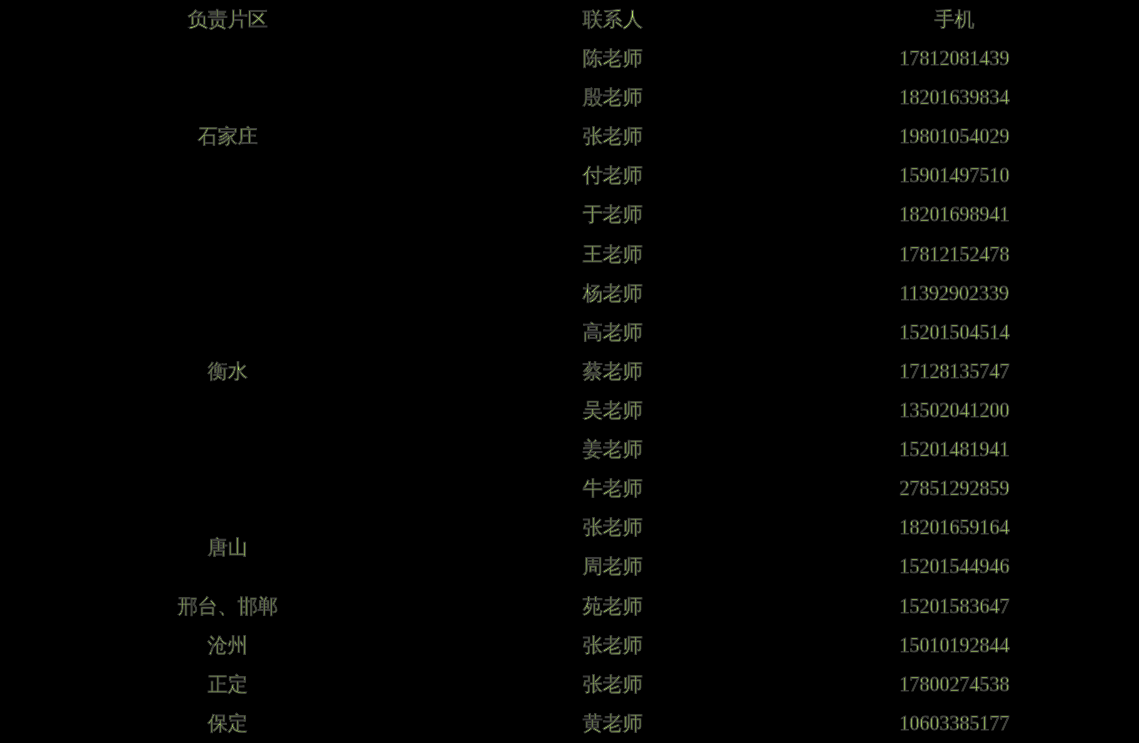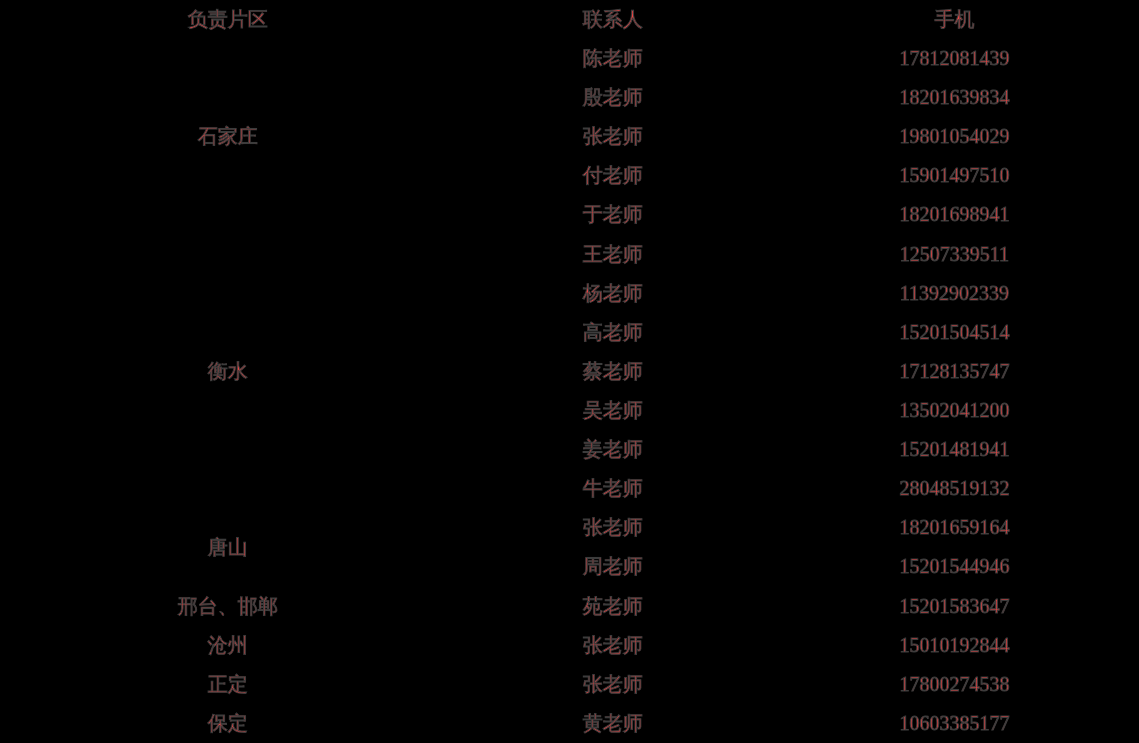--- a/index.html
+++ b/index.html
@@ -42,21 +42,21 @@
     height: 39px;
   }
   col.col-region { width: 40%; }
   col.col-contact { width: 27.6%; }
   col.col-phone { width: 32.4%; }
 </style>
 </head>
 <body style="background: rgb(0, 0, 0);">
 
 <div class="screen">
-  <table class="contact-table" style="color: #ef4444; -webkit-text-stroke: 1px rgb(60, 60, 60);">
+  <table class="contact-table" style="color: #bef264; -webkit-text-stroke: 1px rgb(60, 60, 60);">
     <colgroup>
       <col class="col-region">
       <col class="col-contact">
       <col class="col-phone">
     </colgroup>
     <thead>
       <tr>
         <th>负责片区</th>
         <th>联系人</th>
         <th>手机</th>
@@ -80,21 +80,21 @@
           <td>付老师</td>
           <td>15901497510</td>
         </tr>
         <tr>
           <td>于老师</td>
           <td>18201698941</td>
         </tr>
         <tr>
           <td rowspan="7">衡水</td>
           <td>王老师</td>
-          <td>12507339511</td>
+          <td>17812152478</td>
         </tr>
         <tr>
           <td>杨老师</td>
           <td>11392902339</td>
         </tr>
         <tr>
           <td>高老师</td>
           <td>15201504514</td>
         </tr>
         <tr>
@@ -104,21 +104,21 @@
         <tr>
           <td>吴老师</td>
           <td>13502041200</td>
         </tr>
         <tr>
           <td>姜老师</td>
           <td>15201481941</td>
         </tr>
         <tr>
           <td>牛老师</td>
-          <td>28048519132</td>
+          <td>27851292859</td>
         </tr>
         <tr>
           <td rowspan="2">唐山</td>
           <td>张老师</td>
           <td>18201659164</td>
         </tr>
         <tr>
           <td>周老师</td>
           <td>15201544946</td>
         </tr>

